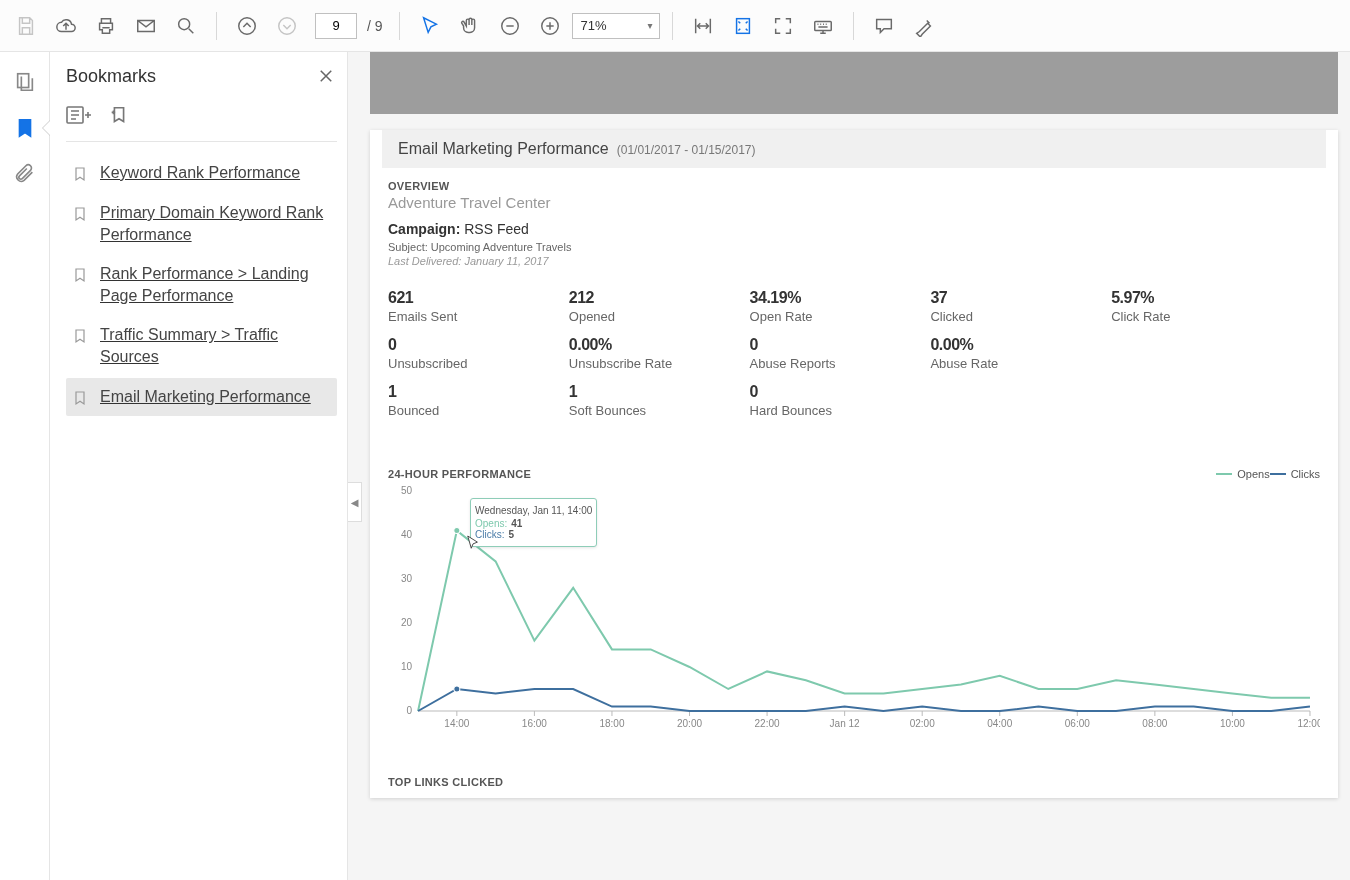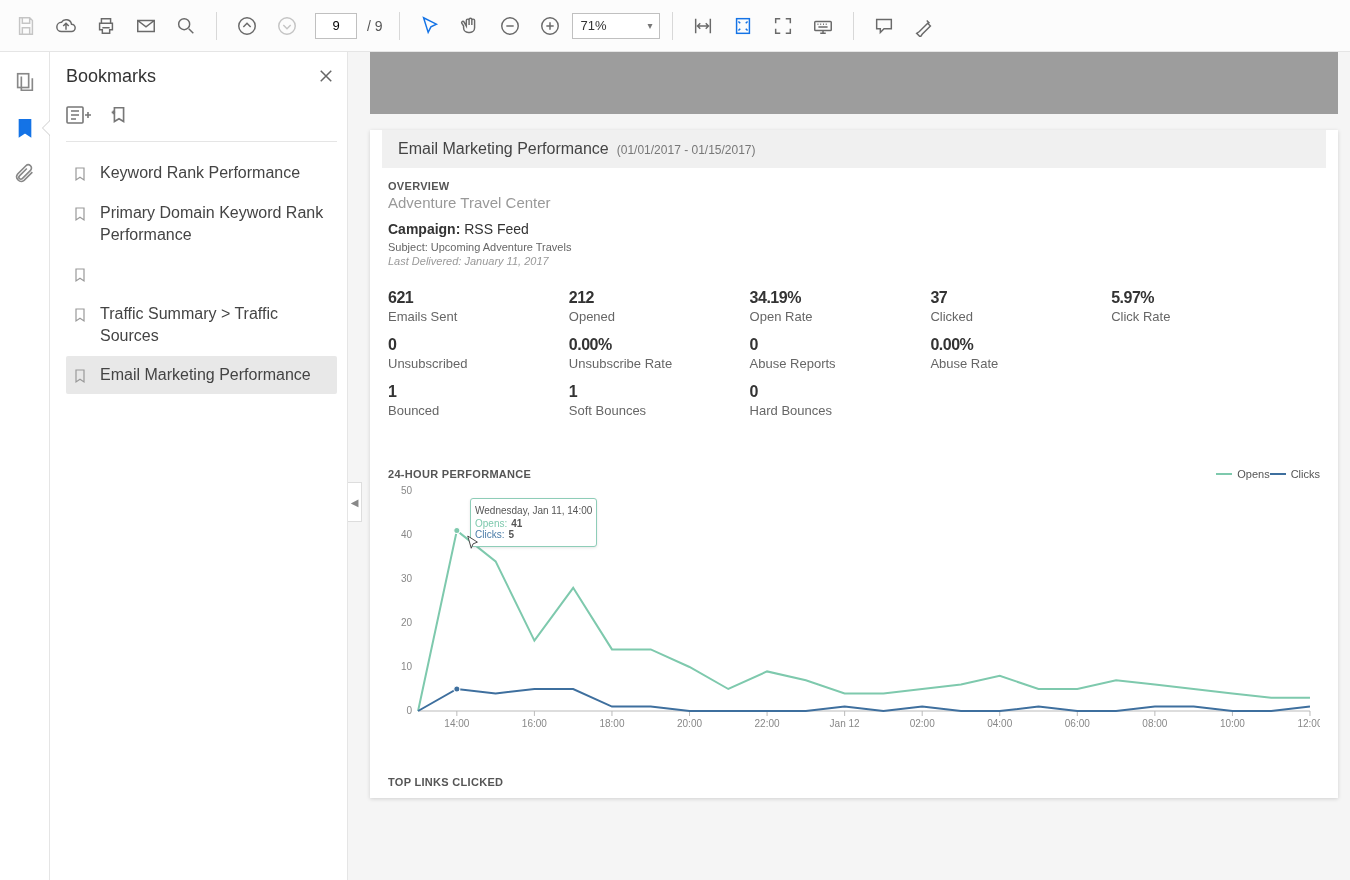--- a/index.html
+++ b/index.html
@@ -25,21 +25,21 @@
 .rail-item.active::after { content: ""; position: absolute; right: -12px; top: 6px; width: 0; height: 0; border-top: 8px solid transparent; border-bottom: 8px solid transparent; border-right: 8px solid #fff; filter: drop-shadow(-1px 0 0 #ccc); }
 .rail-item svg { width: 22px; height: 22px; stroke: currentColor; fill: none; stroke-width: 1.8; }
 .rail-item.active svg { fill: #1473e6; stroke: #1473e6; }
 
 .sidebar { width: 298px; background: #fff; border-right: 1px solid #e5e5e5; padding: 14px 10px 14px 16px; overflow-y: auto; }
 .sidebar-header { display: flex; justify-content: space-between; align-items: center; margin-bottom: 12px; }
 .sidebar-title { font-size: 18px; color: #333; }
 .close-x { width: 20px; height: 20px; color: #666; cursor: pointer; }
 .sidebar-tools { display: flex; gap: 14px; padding: 6px 0 12px; border-bottom: 1px solid #e5e5e5; margin-bottom: 12px; }
 .sidebar-tool { width: 28px; height: 24px; color: #777; cursor: pointer; }
-.bookmark-list { display: flex; flex-direction: column; gap: 2px; }
+.bookmark-list { display: flex; flex-direction: column; gap: 2px; text-decoration: underline; }
 .bookmark-item { display: flex; align-items: flex-start; gap: 10px; padding: 8px 6px; font-size: 16px; color: #444; cursor: pointer; border-radius: 2px; line-height: 1.35; }
 .bookmark-item.selected { background: #e8e8e8; }
 .bookmark-icon { flex-shrink: 0; width: 18px; height: 20px; color: #999; margin-top: 2px; }
 .bookmark-icon svg { width: 16px; height: 20px; stroke: currentColor; fill: none; stroke-width: 1.8; }
 
 .viewer { flex: 1; background: #f5f5f5; position: relative; overflow: auto; }
 .collapse-handle { position: absolute; left: 0; top: 430px; width: 14px; height: 40px; background: #fff; border: 1px solid #ddd; border-left: none; display: flex; align-items: center; justify-content: center; cursor: pointer; color: #888; font-size: 10px; }
 .page { margin: 0 12px 20px 22px; background: #fff; box-shadow: 0 1px 4px rgba(0,0,0,0.15); }
 .page-spacer { height: 62px; background: #9d9d9d; margin: 0 12px 0 22px; }
 
@@ -234,20 +234,21 @@
         <div class="bookmark-item">
           <span class="bookmark-icon"><svg viewBox="0 0 24 24">
               <path d="M6 3h12v18l-6-4-6 4z"></path>
             </svg></span>
           <span>Primary Domain Keyword Rank Performance</span>
         </div>
         <div class="bookmark-item">
           <span class="bookmark-icon"><svg viewBox="0 0 24 24">
               <path d="M6 3h12v18l-6-4-6 4z"></path>
             </svg></span>
+          <span>Rank Performance &gt; Landing Page Performance</span>
         </div>
         <div class="bookmark-item">
           <span class="bookmark-icon"><svg viewBox="0 0 24 24">
               <path d="M6 3h12v18l-6-4-6 4z"></path>
             </svg></span>
           <span>Traffic Summary &gt; Traffic Sources</span>
         </div>
         <div class="bookmark-item selected">
           <span class="bookmark-icon"><svg viewBox="0 0 24 24">
               <path d="M6 3h12v18l-6-4-6 4z"></path>

